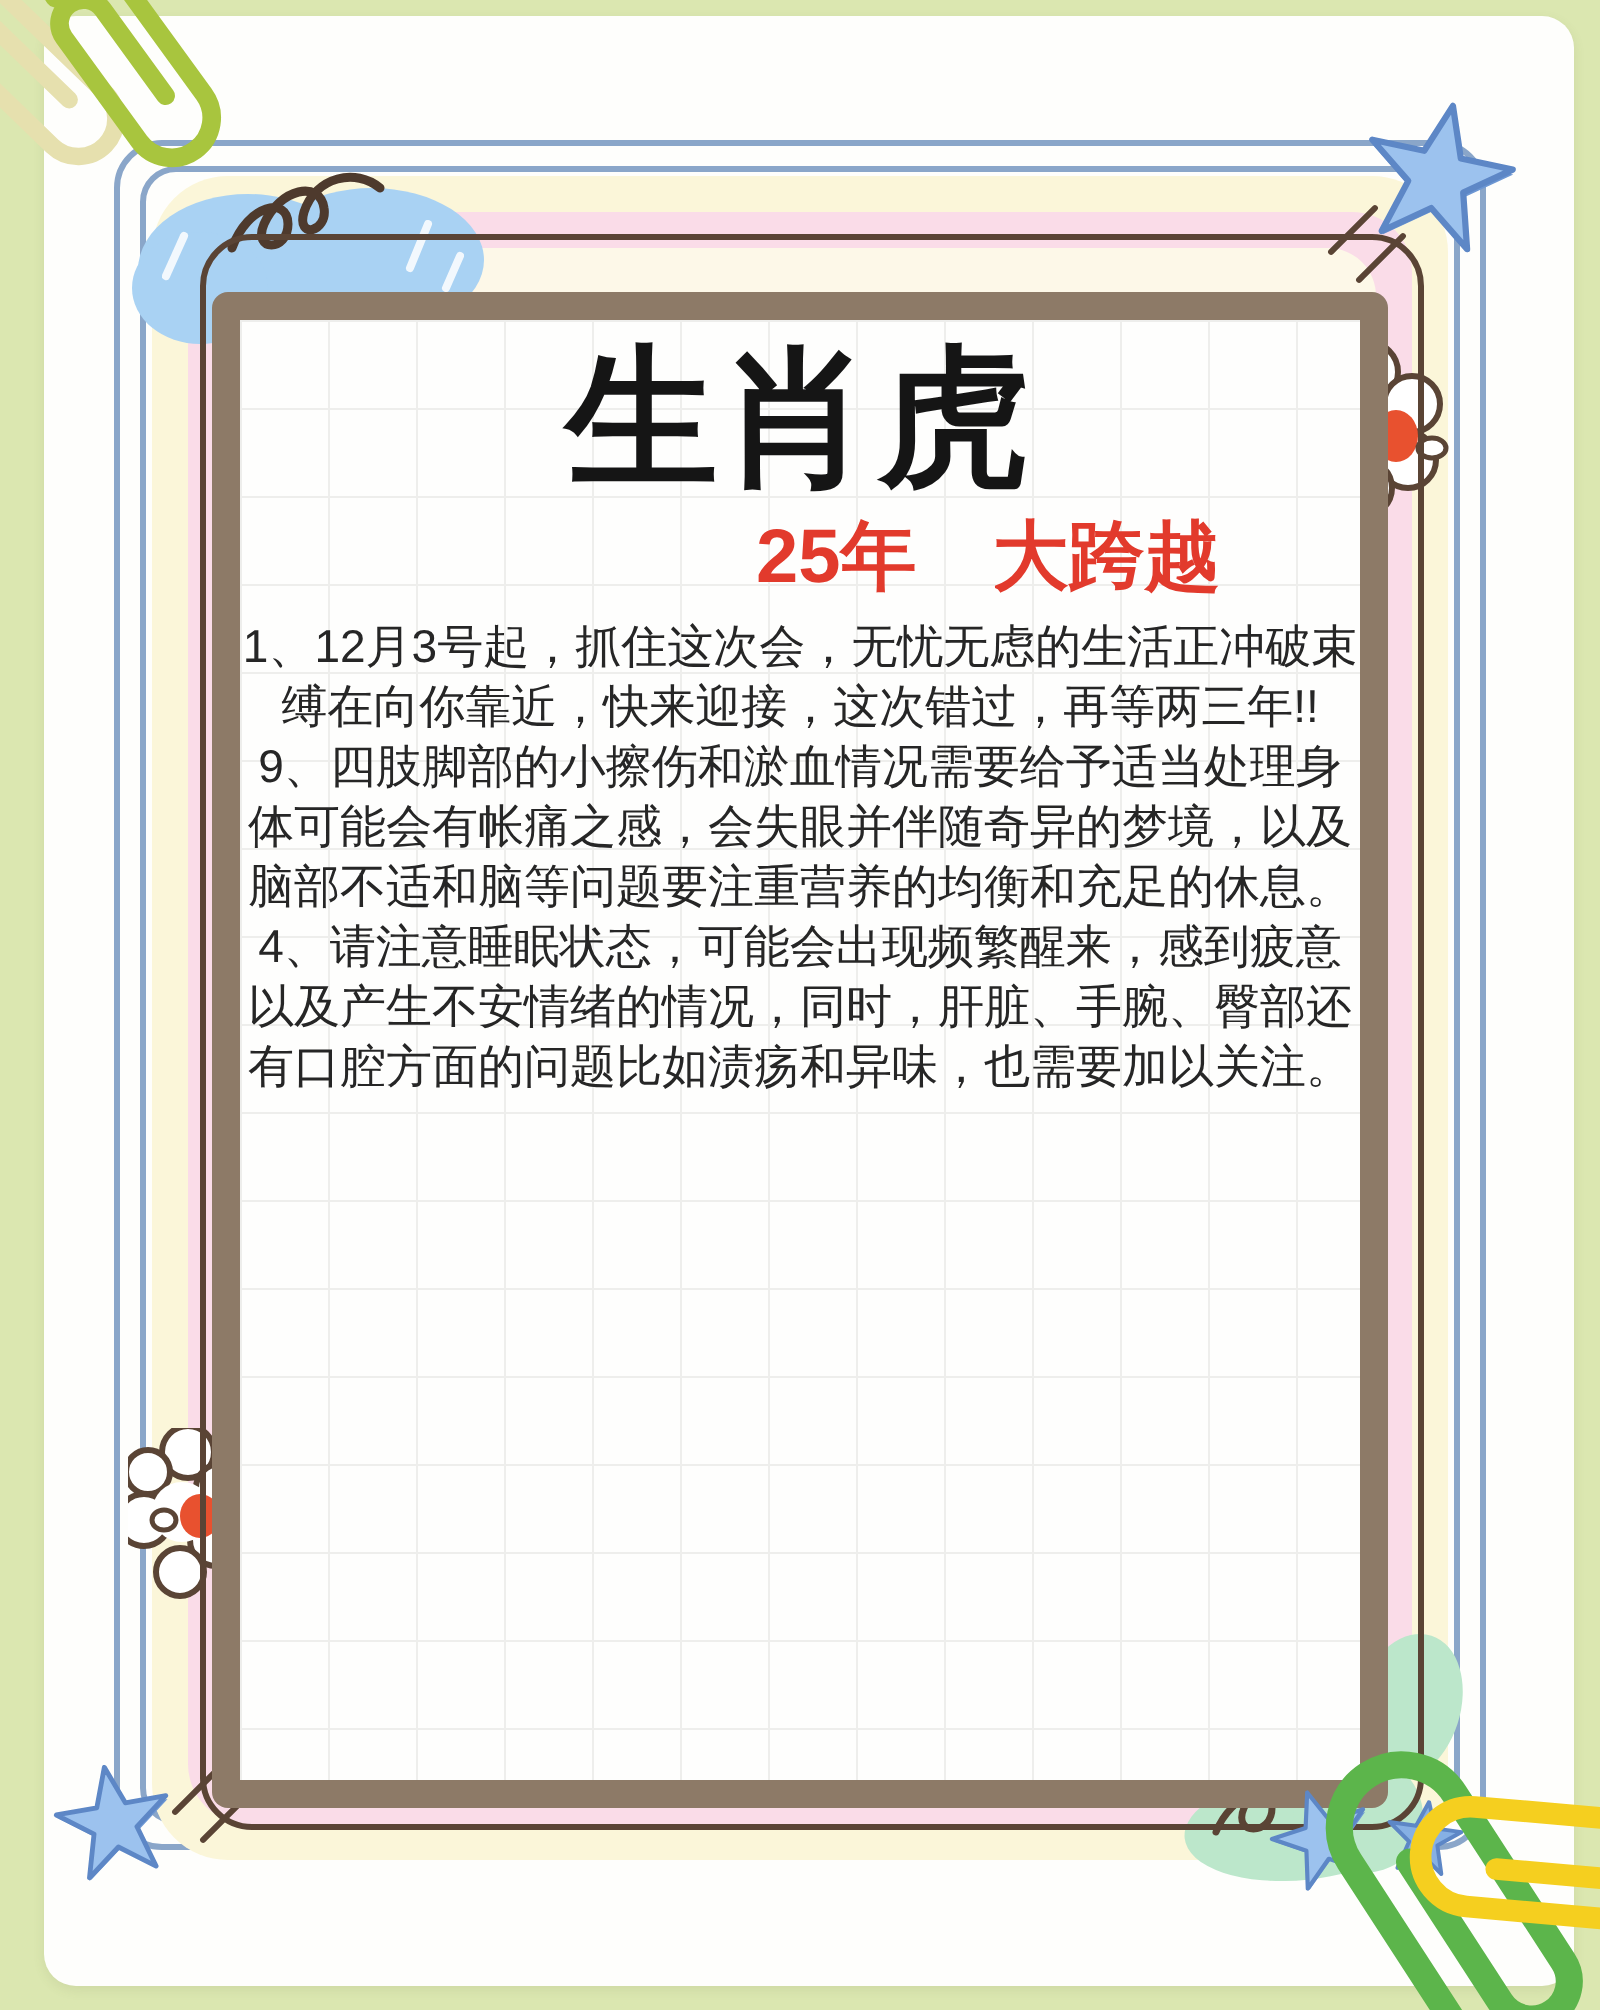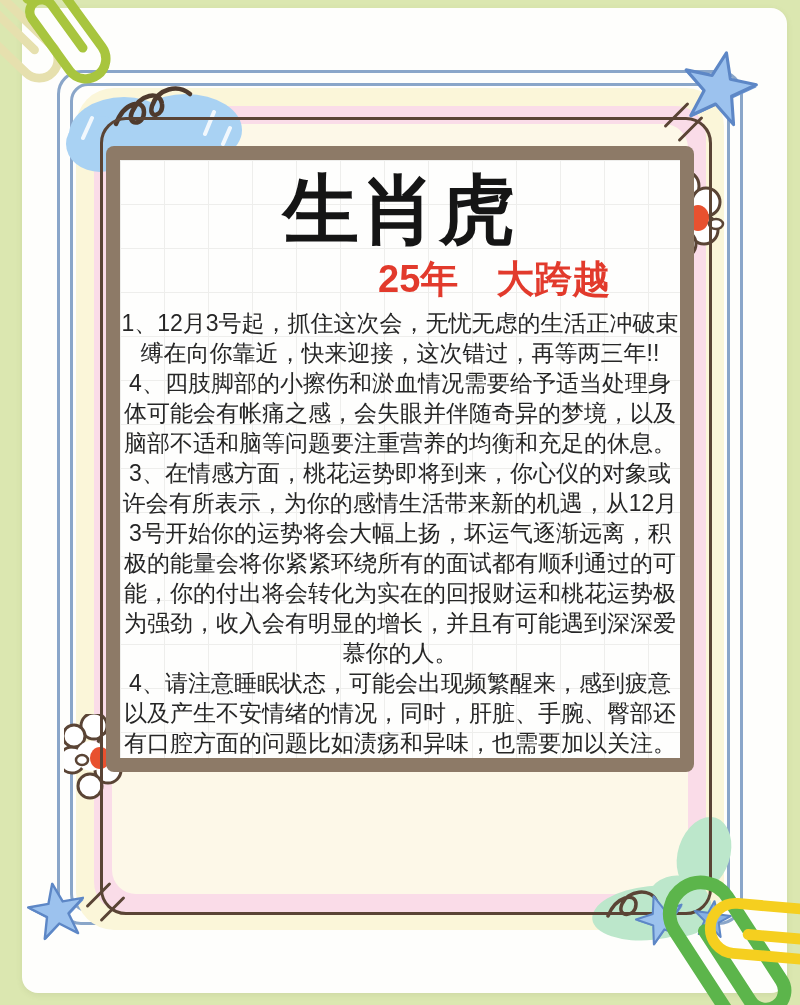--- a/index.html
+++ b/index.html
@@ -24,21 +24,21 @@
   
   .ink-rect{position:absolute;left:100px;top:117px;width:606px;height:792px;border:3px solid #5a4435;
     border-radius:26px;z-index:7;background:transparent;}
   .slash{position:absolute;width:3px;height:34px;background:#5a4435;border-radius:2px;transform:rotate(45deg);}
   .slash-tr1{left:572px;top:-22px;}
   .slash-tr2{left:586px;top:-8px;}
   .slash-bl1{left:-6px;top:758px;}
   .slash-bl2{left:8px;top:772px;}
 
   
-  .brown-frame{position:absolute;left:106px;top:146px;width:588px;height:626px;background:#8d7a67;
+  .brown-frame{position:absolute;left:106px;top:146px;width:588px;height:758px;background:#8d7a67;
     border-radius:8px;z-index:8;}
   .content{position:absolute;left:14px;top:14px;right:14px;bottom:14px;background:#fefefd;
     background-image:linear-gradient(to right,#eeeeec 1px,transparent 1px),
                      linear-gradient(to bottom,#eeeeec 1px,transparent 1px);
     background-size:44px 44px;overflow:hidden;}
   .title{margin:4px 0 0 0;font-size:76px;line-height:92px;font-weight:900;text-align:center;
     color:#151515;letter-spacing:2px;}
   .subtitle{margin:0;padding-left:258px;font-size:38px;line-height:46px;font-weight:700;
     text-align:left;color:#e23a2c;white-space:pre;}
   .fortune{margin-top:6px;}
@@ -136,30 +136,23 @@
     <path d="M2,26 C10,6 30,2 30,14 C30,28 10,28 16,14 C22,0 44,-2 50,10" fill="none" stroke="#5a4435" stroke-width="3.5" stroke-linecap="round"></path>
   </svg>
 
   <div class="brown-frame">
     <div class="content">
       <h1 class="title">生肖虎</h1>
       <div class="subtitle">25年　大跨越</div>
       <div class="fortune">
         <p>1、12月3号起，抓住这次会，无忧无虑的生活正冲破束
 缚在向你靠近，快来迎接，这次错过，再等两三年!!</p>
-        <p>4、四肢脚部的小擦伤和淤血情况需要给予适当处理身
+        <p>9、四肢脚部的小擦伤和淤血情况需要给予适当处理身
 体可能会有帐痛之感，会失眼并伴随奇异的梦境，以及
 脑部不适和脑等问题要注重营养的均衡和充足的休息。</p>
-        <p>3、在情感方面，桃花运势即将到来，你心仪的对象或
-许会有所表示，为你的感情生活带来新的机遇，从12月
-3号开始你的运势将会大幅上扬，坏运气逐渐远离，积
-极的能量会将你紧紧环绕所有的面试都有顺利通过的可
-能，你的付出将会转化为实在的回报财运和桃花运势极
-为强劲，收入会有明显的增长，并且有可能遇到深深爱
-慕你的人。</p>
         <p>4、请注意睡眠状态，可能会出现频繁醒来，感到疲意
 以及产生不安情绪的情况，同时，肝脏、手腕、臀部还
 有口腔方面的问题比如渍疡和异味，也需要加以关注。</p>
       </div>
     </div>
   </div>
 
   <svg class="deco star star-tr" width="78" height="76" viewBox="0 0 100 96">
     <polygon points="55,9 67,41 101,41 73,62 83,96 55,75 27,96 37,62 9,41 43,41" fill="#6d97d3" transform="translate(-4,-4)"></polygon>
     <polygon points="50,2 62,34 96,34 68,55 78,90 50,69 22,90 32,55 4,34 38,34" fill="#9cc2ee" stroke="#5d87c6" stroke-width="4" stroke-linejoin="round"></polygon>

